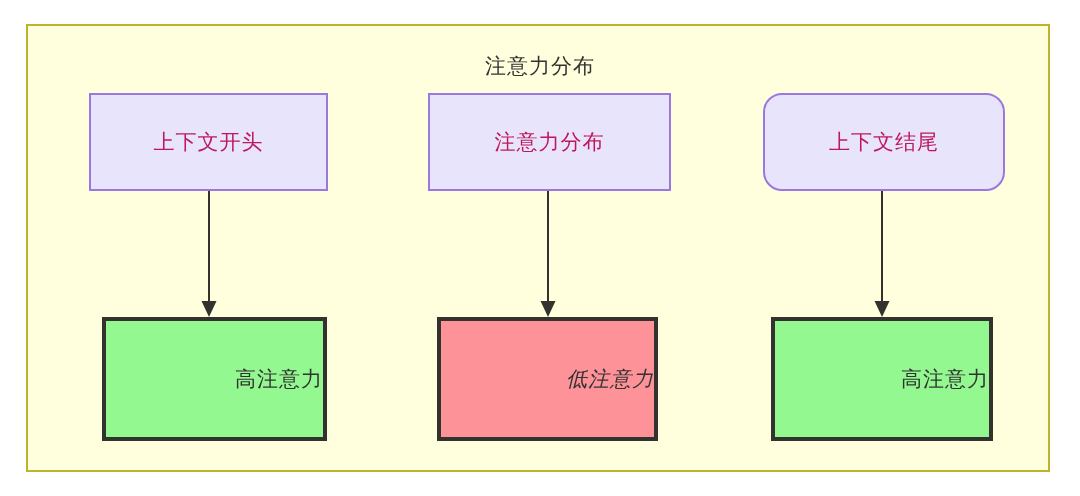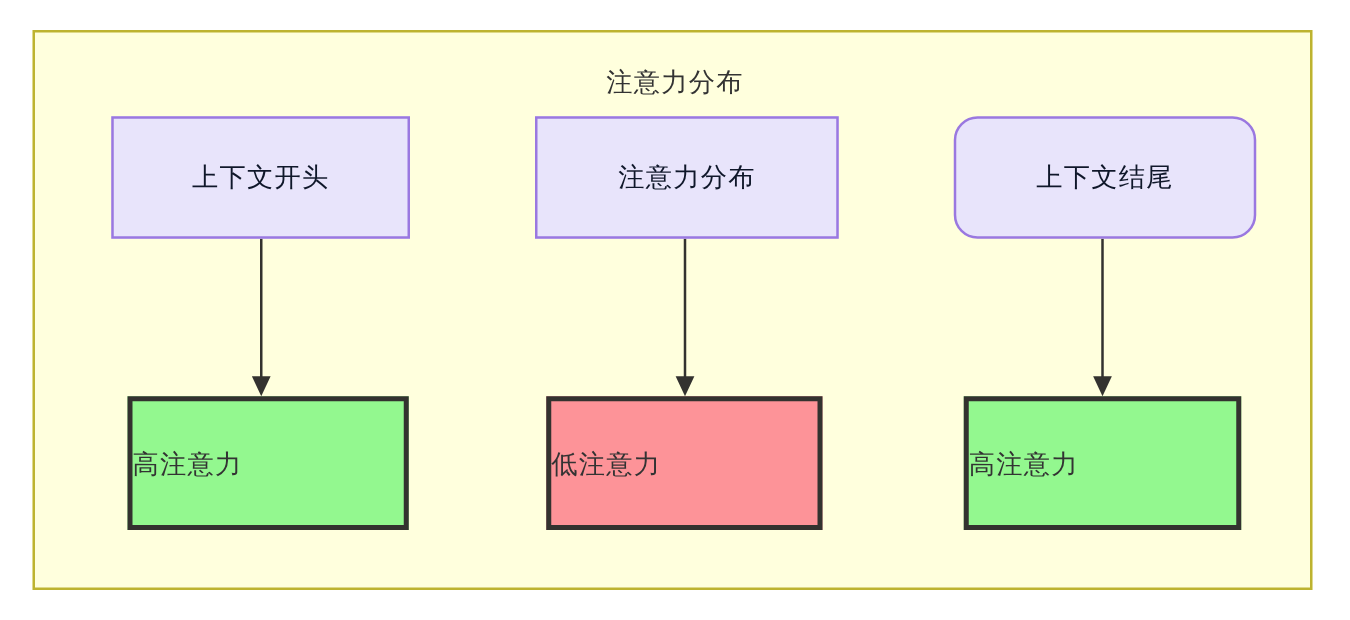--- a/index.html
+++ b/index.html
@@ -50,43 +50,43 @@
     position: absolute;
     top: 93px;
     height: 98px;
     background: #e8e4fb;
     border: 2px solid #9a78e0;
     box-sizing: border-box;
     display: flex;
     align-items: center;
     justify-content: center;
     font-size: 21px;
-    color: #0f172a;
+    color: #be185d;
     letter-spacing: 1px;
   }
   .node-top.col-1 { left: 89px;  width: 239px; }
   .node-top.col-2 { left: 428px; width: 243px; }
   .node-top.col-3 { left: 763px; width: 242px; border-radius: 19px; }
 
   
   .node-bottom {
     position: absolute;
     top: 317px;
-    height: 107px;
+    height: 124px;
     border: 4px solid #33322f;
     box-sizing: border-box;
     display: flex;
     align-items: center;
-    justify-content: flex-start;
+    justify-content: flex-end;
     font-size: 21px;
     color: #333333;
     letter-spacing: 1px;
   }
   .node-bottom.col-1 { left: 102px; width: 225px; }
-  .node-bottom.col-2 { left: 437px; width: 221px; }
+  .node-bottom.col-2 { left: 437px; width: 221px; font-style: italic; }
   .node-bottom.col-3 { left: 771px; width: 222px; }
 
   .fill-green { background: #93f88f; }
   .fill-red   { background: #fd9398; }
 
   
   .arrow {
     position: absolute;
     top: 191px;
     width: 24px;

